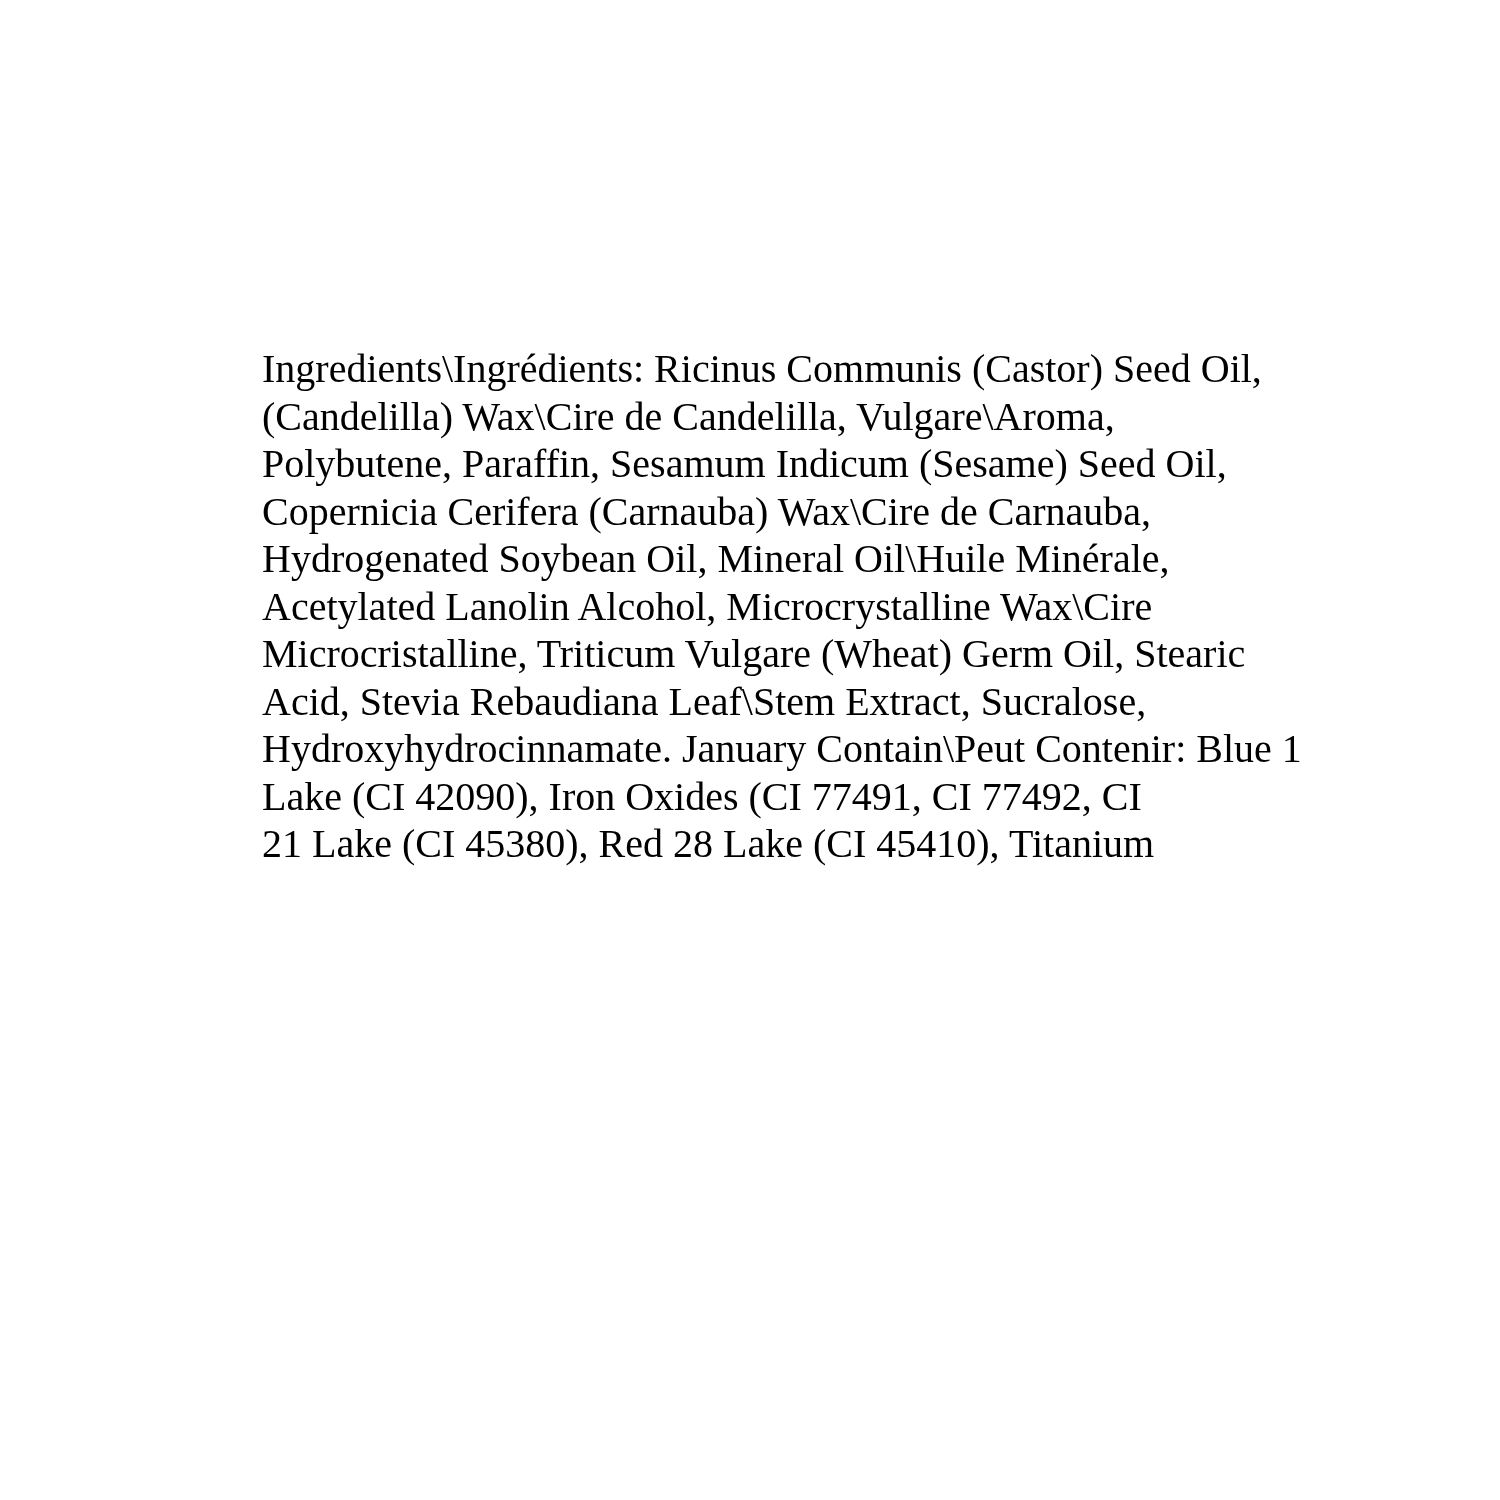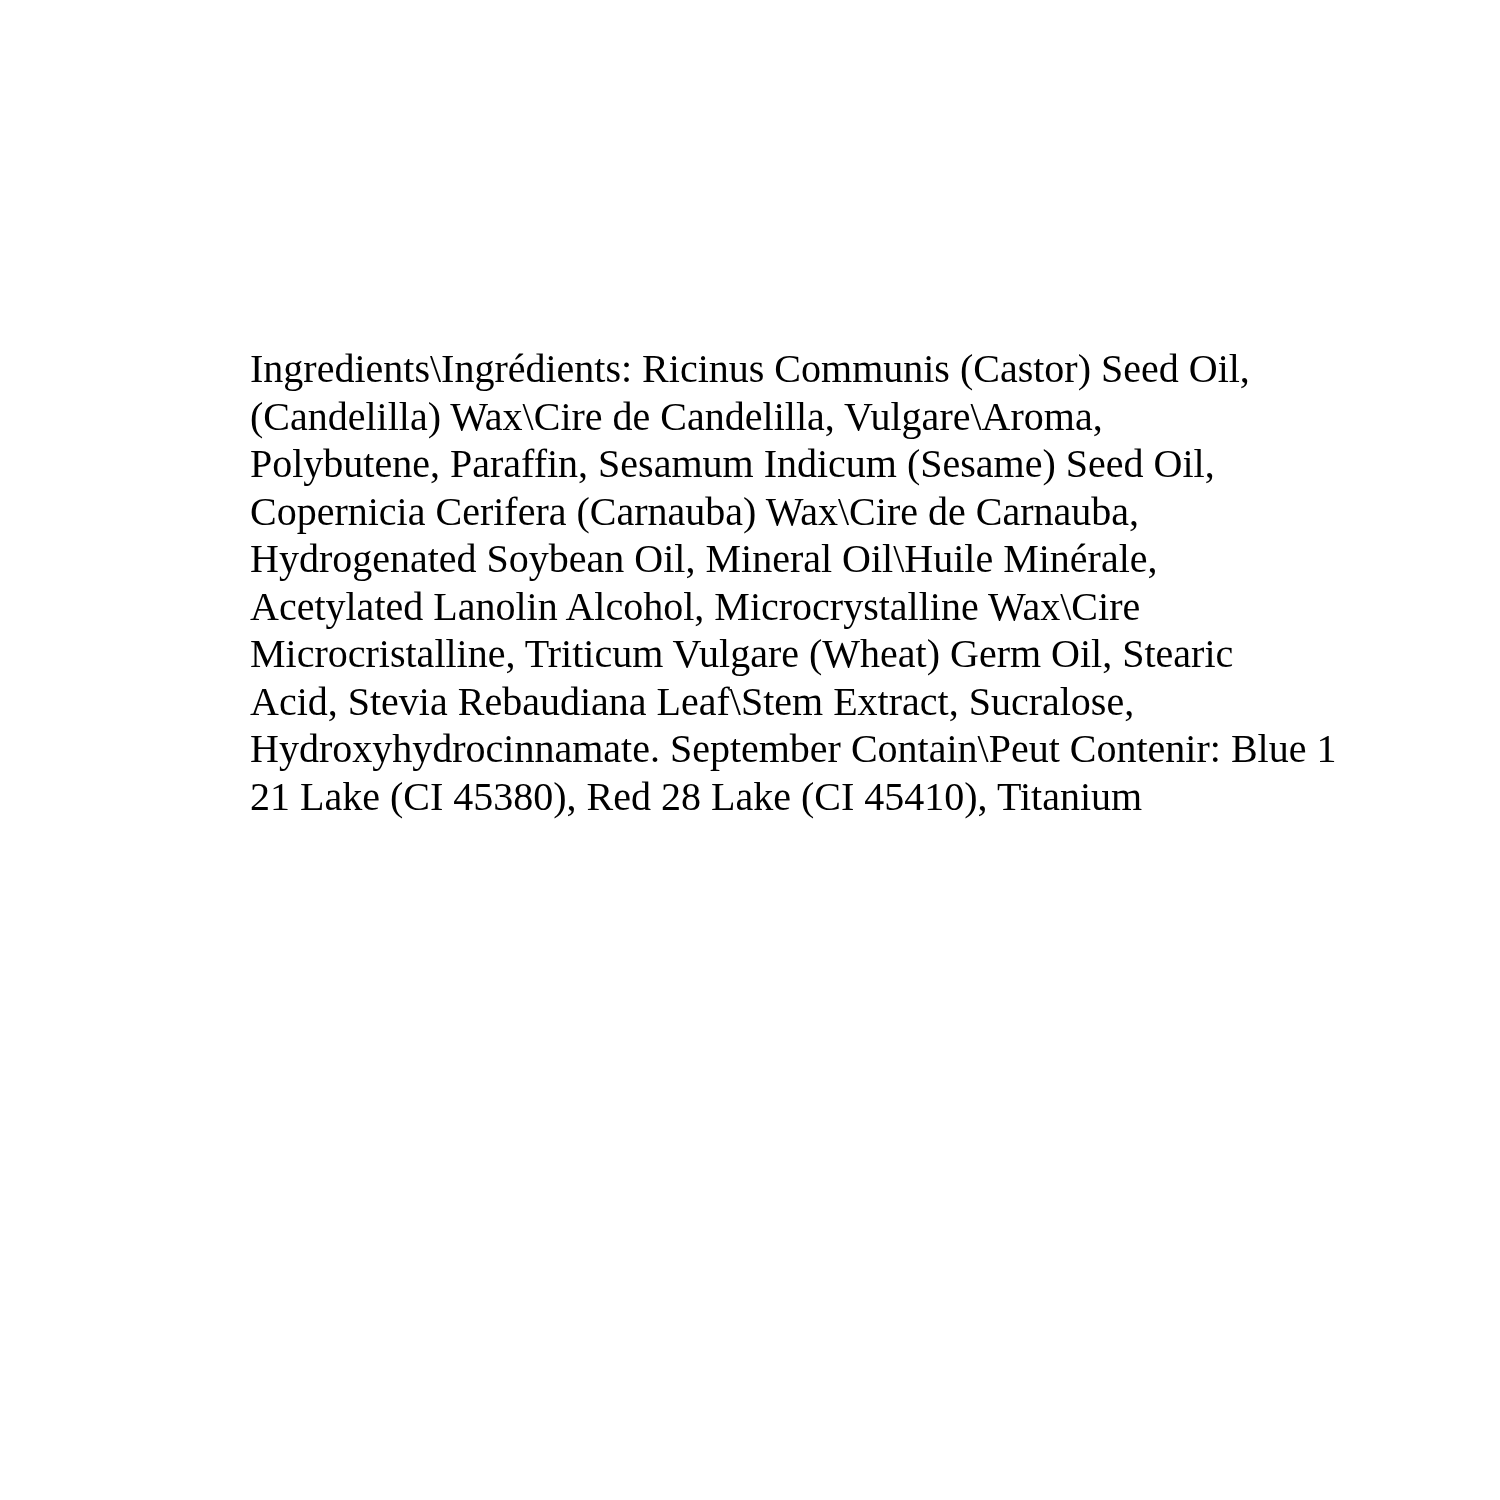--- a/index.html
+++ b/index.html
@@ -8,21 +8,21 @@
   }
   body {
     width: 1500px;
     height: 1500px;
     background: #ffffff;
     position: relative;
     overflow: hidden;
   }
   .ingredients-label {
     position: absolute;
-    left: 250px;
+    left: 262px;
     top: 345px;
     width: 1010px;
     font-family: "Liberation Serif", serif;
     font-size: 40px;
     line-height: 47.5px;
     color: #000000;
     font-weight: 400;
     letter-spacing: 0px;
   }
   .ingredients-line {
@@ -34,15 +34,16 @@
 
 <div class="ingredients-label">
   <div class="ingredients-line">Ingredients\Ingrédients: Ricinus Communis (Castor) Seed Oil,</div>
   <div class="ingredients-line">(Candelilla) Wax\Cire de Candelilla, Vulgare\Aroma,</div>
   <div class="ingredients-line">Polybutene, Paraffin, Sesamum Indicum (Sesame) Seed Oil,</div>
   <div class="ingredients-line">Copernicia Cerifera (Carnauba) Wax\Cire de Carnauba,</div>
   <div class="ingredients-line">Hydrogenated Soybean Oil, Mineral Oil\Huile Minérale,</div>
   <div class="ingredients-line">Acetylated Lanolin Alcohol, Microcrystalline Wax\Cire</div>
   <div class="ingredients-line">Microcristalline, Triticum Vulgare (Wheat) Germ Oil, Stearic</div>
   <div class="ingredients-line">Acid, Stevia Rebaudiana Leaf\Stem Extract, Sucralose,</div>
-  <div class="ingredients-line">Hydroxyhydrocinnamate. September Contain\Peut Contenir: Blue 1</div>
+  <div class="ingredients-line">Hydroxyhydrocinnamate. January Contain\Peut Contenir: Blue 1</div>
+  <div class="ingredients-line">Lake (CI 42090), Iron Oxides (CI 77491, CI 77492, CI</div>
   <div class="ingredients-line">21 Lake (CI 45380), Red 28 Lake (CI 45410), Titanium</div>
 </div>
 
 </body></html>

